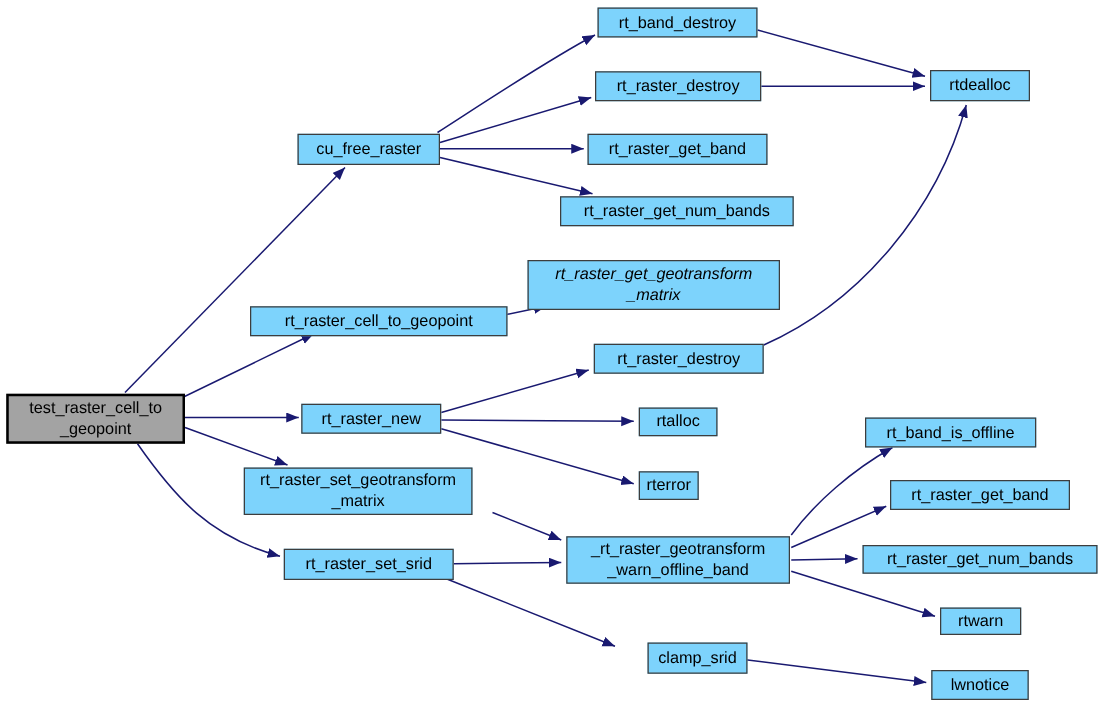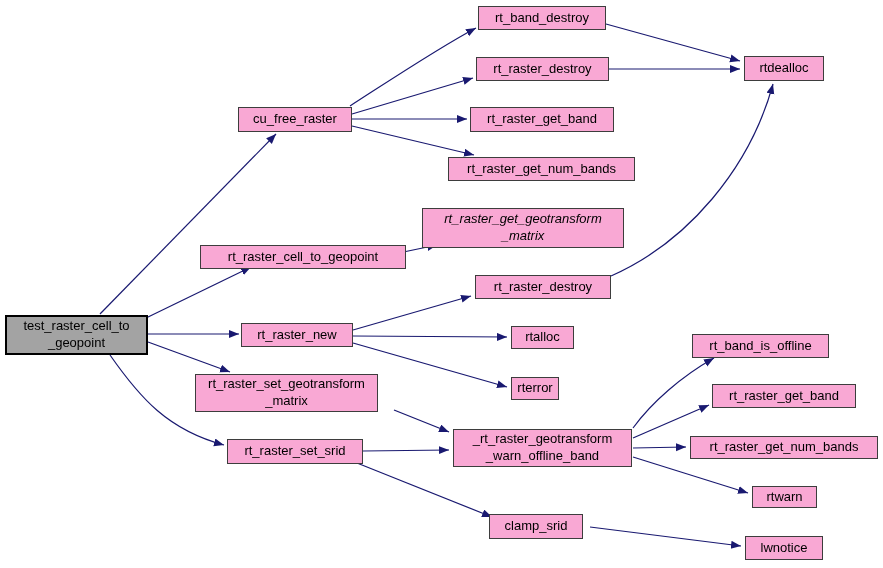--- a/index.html
+++ b/index.html
@@ -12,21 +12,21 @@
     overflow: hidden;
   }
   svg.edges {
     position: absolute;
     left: 0; top: 0;
     width: 883px; height: 568px;
   }
   .node {
     position: absolute;
     box-sizing: border-box;
-    background: #f9a8d4;
+    background: #7dd3fc;
     border: 1px solid #3d3d3d;
     display: flex;
     align-items: center;
     justify-content: center;
     text-align: center;
     font-size: 13px;
     line-height: 1.3;
     color: #000000;
     white-space: pre-line;
     cursor: pointer;
@@ -91,16 +91,16 @@
       <div class="node" style="left: 511px; top: 377px; width: 48px; height: 23px;">rterror</div>
       <div class="node" style="left: 692px; top: 334px; width: 137px; height: 24px;">rt_band_is_offline</div>
       <div class="node" style="left: 712px; top: 384px; width: 144px; height: 24px;">rt_raster_get_band</div>
       <div class="node" style="left: 195px; top: 374px; width: 183px; height: 38px;">rt_raster_set_geotransform
 _matrix</div>
       <div class="node" style="left: 227px; top: 439px; width: 136px; height: 25px;">rt_raster_set_srid</div>
       <div class="node" style="left: 453px; top: 429px; width: 179px; height: 38px;">_rt_raster_geotransform
 _warn_offline_band</div>
       <div class="node" style="left: 690px; top: 436px; width: 188px; height: 23px;">rt_raster_get_num_bands</div>
       <div class="node" style="left: 752px; top: 486px; width: 65px; height: 22px;">rtwarn</div>
-      <div class="node" style="left: 489px; top: 514px; width: 94px; height: 25px;">clamp_srid</div>
+      <div class="node" style="left: 518px; top: 514px; width: 80px; height: 25px;">clamp_srid</div>
       <div class="node" style="left: 745px; top: 536px; width: 78px; height: 24px;">lwnotice</div>
     </div>
 </div>
 
 </body></html>

